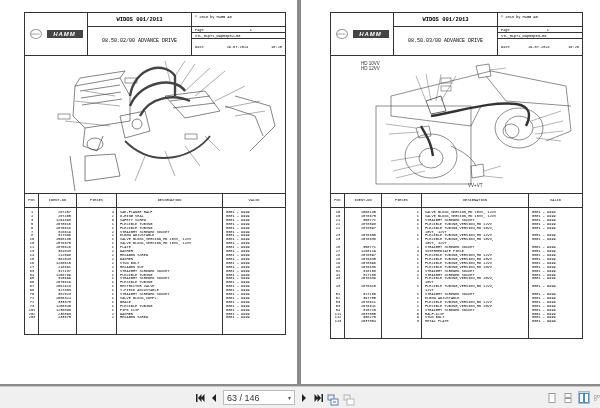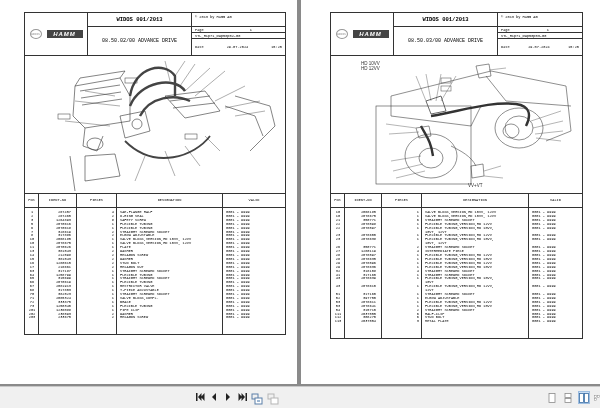--- a/index.html
+++ b/index.html
@@ -608,20 +608,24 @@
       <svg width="9" height="8" viewBox="0 0 9 8">
           <rect x="0" y="0" width="1.5" height="8" fill="#222"></rect>
           <path d="M2 4 L5.5 0 L5.5 8 Z M5 4 L8.5 0 L8.5 8 Z" fill="#222"></path>
         </svg>
     </div>
     <div class="nbtn">
       <svg width="6" height="8" viewBox="0 0 6 8">
           <path d="M1 4 L5 0 L5 8 Z" fill="#222"></path>
         </svg>
     </div>
+    <div class="page-input">
+      <span>63 / 146</span>
+      <span class="dd">▾</span>
+    </div>
     <div class="nbtn">
       <svg width="6" height="8" viewBox="0 0 6 8">
           <path d="M5 4 L1 0 L1 8 Z" fill="#222"></path>
         </svg>
     </div>
     <div class="nbtn">
       <svg width="9" height="8" viewBox="0 0 9 8">
           <path d="M4 4 L0.5 0 L0.5 8 Z M7 4 L3.5 0 L3.5 8 Z" fill="#222"></path>
           <rect x="7.5" y="0" width="1.5" height="8" fill="#222"></rect>
         </svg>

